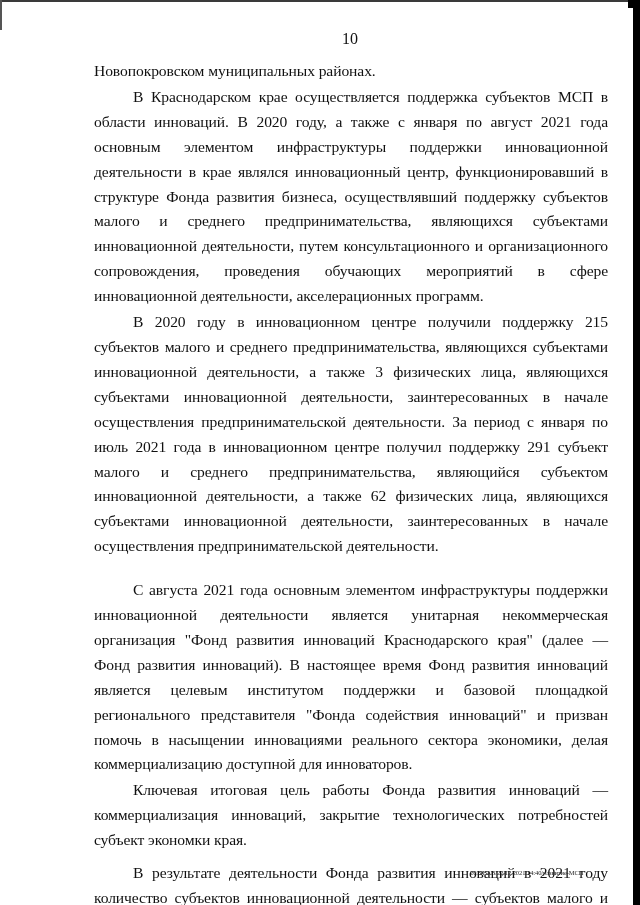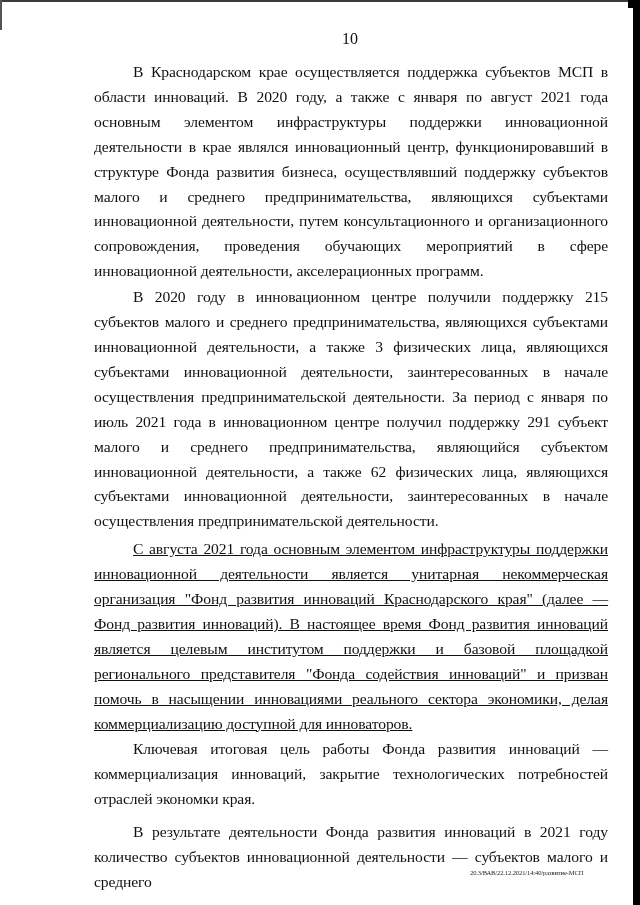--- a/index.html
+++ b/index.html
@@ -15,38 +15,39 @@
     position: absolute; top: 29px; left: 0; width: 700px; text-align: center;
     font-size: 16px; line-height: 20px;
   }
   .body-text {
     position: absolute; left: 94px; top: 59px; width: 514px;
     font-size: 15.6px; line-height: 24.9px; text-align: justify; letter-spacing: -0.1px;
   }
   .body-text p { margin: 0; text-indent: 39px; }
   .body-text p.cont { text-indent: 0; }
   .body-text p.gap-s { margin-top: 1px; }
-  .body-text p.gap-m { margin-top: 3px; text-decoration: underline; }
+  .body-text p.gap-m { margin-top: 19px; }
   .body-text p.gap-l { margin-top: 8px; }
   .footer-code {
     position: absolute; top: 868px; left: 470px; font-size: 6.5px; line-height: 10px; color: #222;
     letter-spacing: -0.1px;
   }
 </style>
 </head>
 <body>
 
 <div class="top-edge"></div>
 <div class="left-edge"></div>
 <div class="right-bar-top"></div>
 <div class="right-bar"></div>
 
 <div class="page-number">10</div>
 
 <div class="body-text">
+  <p class="cont">Новопокровском муниципальных районах.</p>
   <p class="gap-s">В Краснодарском крае осуществляется поддержка субъектов МСП в области инноваций. В 2020 году, а также с января по август 2021 года основным элементом инфраструктуры поддержки инновационной деятельности в крае являлся инновационный центр, функционировавший в структуре Фонда развития бизнеса, осуществлявший поддержку субъектов малого и среднего предпринимательства, являющихся субъектами инновационной деятельности, путем консультационного и организационного сопровождения, проведения обучающих мероприятий в сфере инновационной деятельности, акселерационных программ.</p>
   <p class="gap-s">В 2020 году в инновационном центре получили поддержку 215 субъектов малого и среднего предпринимательства, являющихся субъектами инновационной деятельности, а также 3 физических лица, являющихся субъектами инновационной деятельности, заинтересованных в начале осуществления предпринимательской деятельности. За период с января по июль 2021 года в инновационном центре получил поддержку 291 субъект малого и среднего предпринимательства, являющийся субъектом инновационной деятельности, а также 62 физических лица, являющихся субъектами инновационной деятельности, заинтересованных в начале осуществления предпринимательской деятельности.</p>
   <p class="gap-m">С августа 2021 года основным элементом инфраструктуры поддержки инновационной деятельности является унитарная некоммерческая организация "Фонд развития инноваций Краснодарского края" (далее — Фонд развития инноваций). В настоящее время Фонд развития инноваций является целевым институтом поддержки и базовой площадкой регионального представителя "Фонда содействия инноваций" и призван помочь в насыщении инновациями реального сектора экономики, делая коммерциализацию доступной для инноваторов.</p>
-  <p class="gap-s">Ключевая итоговая цель работы Фонда развития инноваций — коммерциализация инноваций, закрытие технологических потребностей отраслей экономки края.</p>
+  <p class="gap-s">Ключевая итоговая цель работы Фонда развития инноваций — коммерциализация инноваций, закрытие технологических потребностей субъект экономки края.</p>
   <p class="gap-l">В результате деятельности Фонда развития инноваций в 2021 году количество субъектов инновационной деятельности — субъектов малого и среднего</p>
 </div>
 
 <div class="footer-code">20.3/ВАВ/22.12.2021/14:40/развитие-МСП</div>
 
 </body></html>

